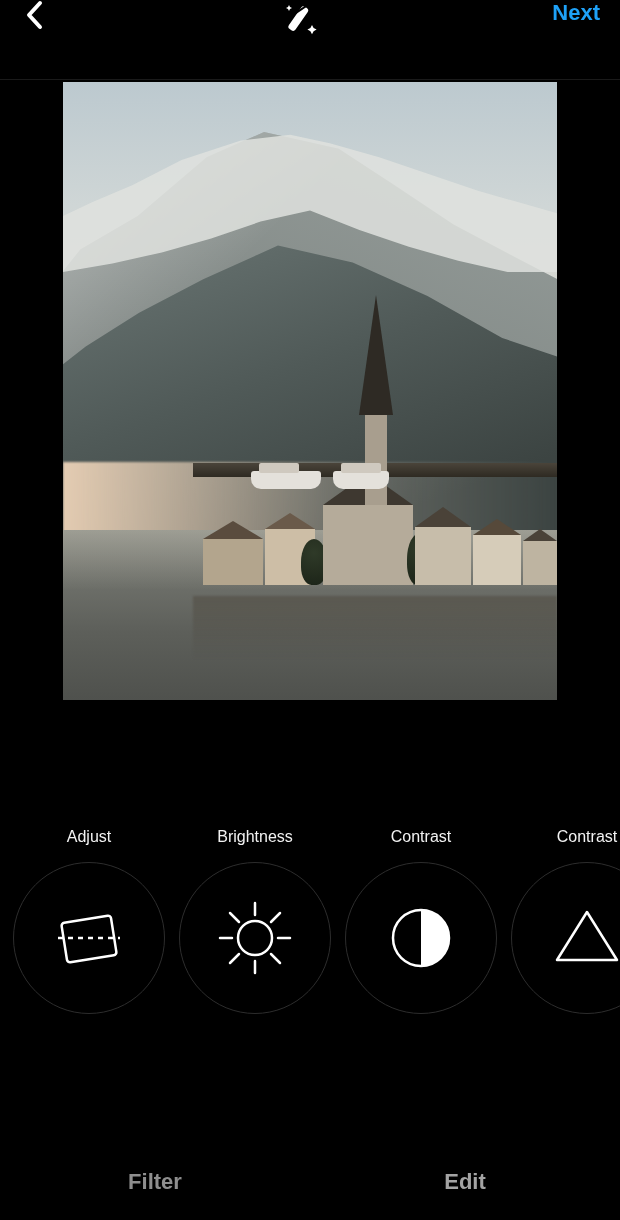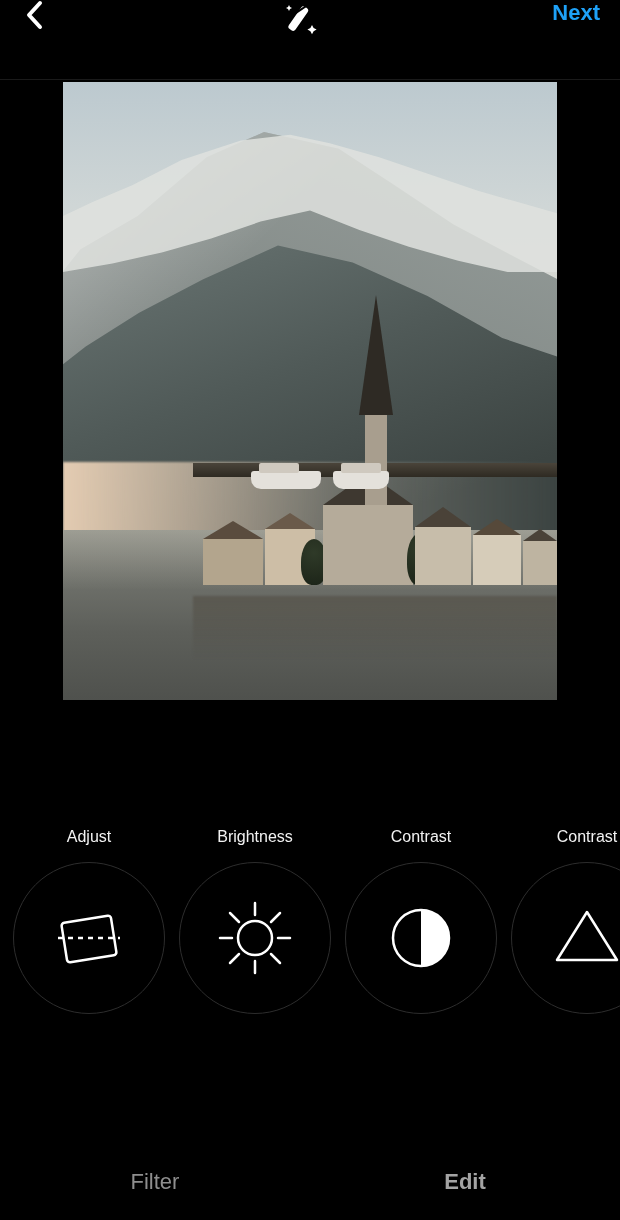--- a/index.html
+++ b/index.html
@@ -148,21 +148,21 @@
   }
   .tab {
     flex:1;
     display:flex;
     align-items:center;
     justify-content:center;
     font-size:22px;
     font-weight:700;
     cursor:pointer;
   }
-  .tab.inactive { color:#8e8e8e; font-weight:400; }
+  .tab.inactive { color:#8e8e8e; font-weight:700; }
   .tab.active { color:#a3a3a3; }
 </style>
 </head>
 <body>
 
 <div class="header">
   <div class="back-btn">
     <svg width="20" height="30" viewBox="0 0 20 30">
       <polyline points="15,3 4,15 15,27" stroke="#fff" stroke-width="4" fill="none" stroke-linecap="round" stroke-linejoin="round"></polyline>
     </svg>

